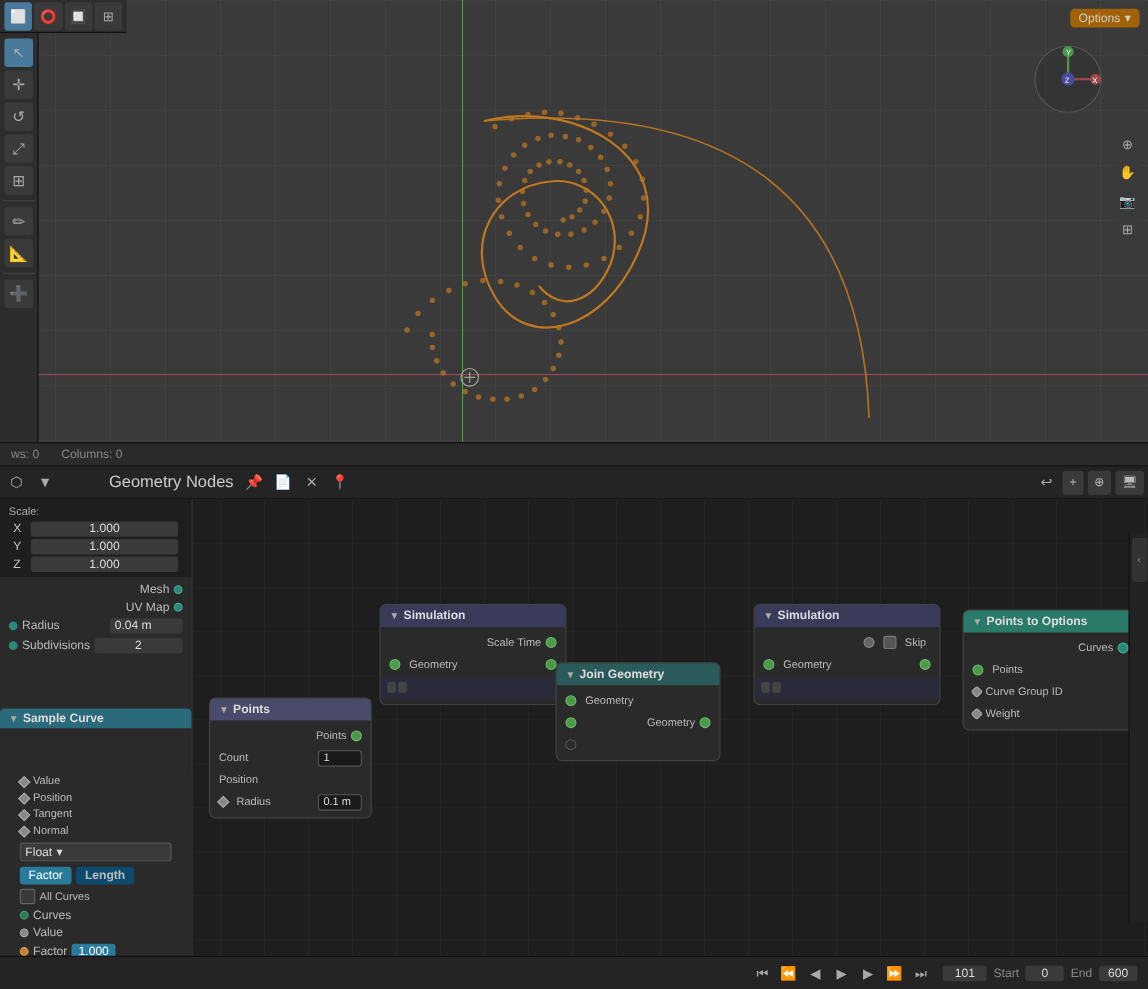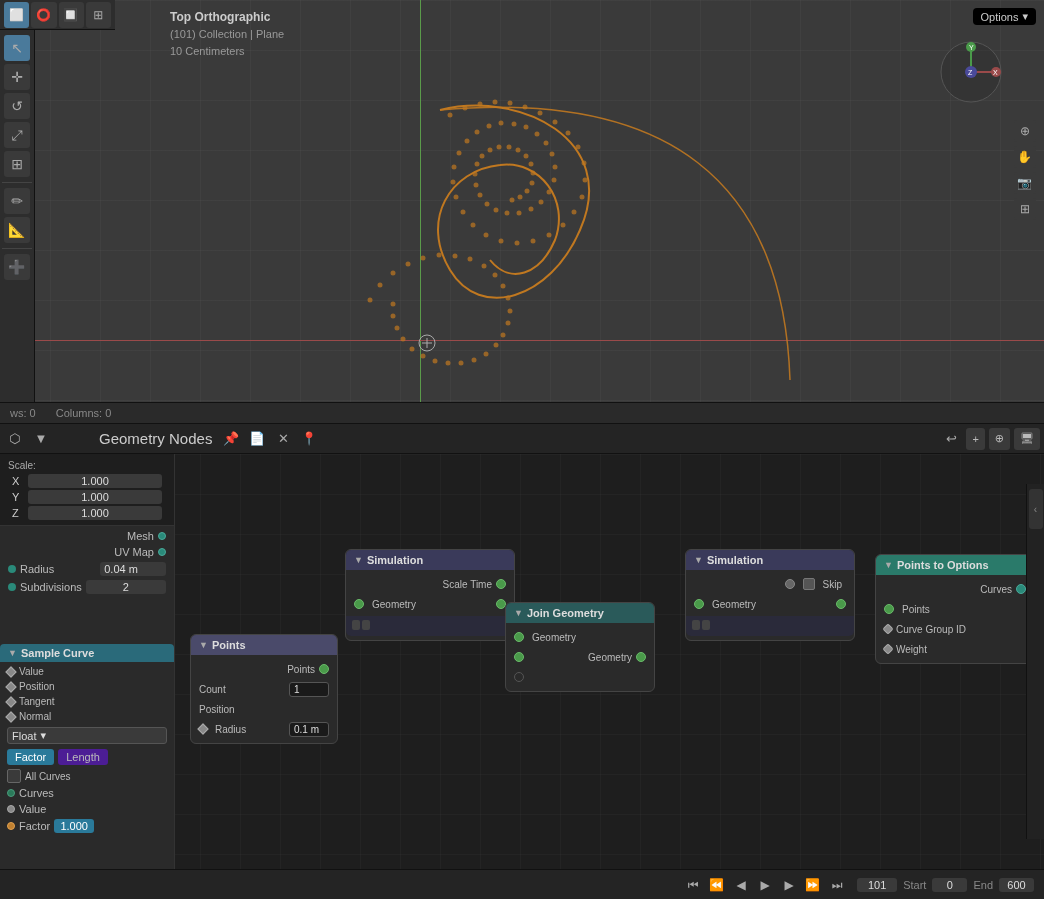--- a/index.html
+++ b/index.html
@@ -370,26 +370,27 @@
     
     .btn-active {
       background: #2a7a9a;
       color: white;
       border-radius: 3px;
       padding: 2px 8px;
       font-size: 11px;
       cursor: pointer;
     }
     .btn-inactive {
-      background: #4c1d95;
+      background: #0c4a6e;
       color: #bbb;
       border-radius: 3px;
       padding: 2px 8px;
       font-size: 11px;
       cursor: pointer;
+      font-weight: bold;
     }
 
     .node-editor-right-toolbar {
       position: absolute;
       top: 30px;
       right: 0;
       width: 18px;
       bottom: 30px;
       background: #222;
       border-left: 1px solid #111;
@@ -534,25 +535,20 @@
       <circle cx="397" cy="328" r="2.5"></circle>
       <circle cx="393" cy="316" r="2.5"></circle>
       <circle cx="393" cy="304" r="2.5"></circle>
     </g>
 
     <circle cx="427" cy="343" r="8" fill="none" stroke="#aaa" stroke-width="1"></circle>
     <line x1="422" y1="343" x2="432" y2="343" stroke="#aaa" stroke-width="1"></line>
     <line x1="427" y1="338" x2="427" y2="348" stroke="#aaa" stroke-width="1"></line>
   </svg>
 
-  <div class="viewport-header">
-    <div style="font-weight:bold;color:#ccc;font-size:12px;">Top Orthographic</div>
-    <div style="color:#999;font-size:11px;">(101) Collection | Plane</div>
-    <div style="color:#999;font-size:11px;">10 Centimeters</div>
-  </div>
 
   <div style="position:absolute;top:0;left:0;width:115px;height:30px;background:#2d2d2d;border-bottom:1px solid #111;display:flex;align-items:center;padding:0 4px;gap:2px;">
     <div class="tool-icon active">⬜</div>
     <div class="tool-icon">⭕</div>
     <div class="tool-icon">🔲</div>
     <div class="tool-icon">⊞</div>
   </div>
 
   <div style="position:absolute;top:30px;left:0;width:35px;background:#2d2d2d;bottom:0;border-right:1px solid #111;display:flex;flex-direction:column;align-items:center;padding-top:5px;gap:3px;">
     <div class="tool-icon active" style="font-size:14px;">↖</div>
@@ -560,21 +556,21 @@
     <div class="tool-icon" style="font-size:14px;">↺</div>
     <div class="tool-icon" style="font-size:14px;">⤢</div>
     <div class="tool-icon" style="font-size:14px;">⊞</div>
     <div style="width:30px;height:1px;background:#444;margin:2px 0;"></div>
     <div class="tool-icon" style="font-size:14px;">✏</div>
     <div class="tool-icon" style="font-size:14px;">📐</div>
     <div style="width:30px;height:1px;background:#444;margin:2px 0;"></div>
     <div class="tool-icon" style="font-size:14px;">➕</div>
   </div>
 
-  <div style="position:absolute;top:8px;right:8px;background:#000000;border-radius:4px;padding:2px 8px;display:flex;align-items:center;gap:4px;cursor:pointer;font-size:11px;color:#ccc;justify-content:space-between;">
+  <div style="position:absolute;top:8px;right:8px;background:#a16207;border-radius:4px;padding:2px 8px;display:flex;align-items:center;gap:4px;cursor:pointer;font-size:11px;color:#ccc;justify-content:space-between;">
     <span>Options</span>
     <span>▾</span>
   </div>
 
   <div style="position:absolute;top:40px;right:40px;width:65px;height:65px;">
     <svg width="65" height="65" viewBox="0 0 65 65">
       <circle cx="32" cy="32" r="30" fill="rgba(40,40,40,0.3)" stroke="#555" stroke-width="1"></circle>
 
       <line x1="32" y1="32" x2="32" y2="8" stroke="#4a9a4a" stroke-width="2"></line>
       <circle cx="32" cy="7" r="5" fill="#4a9a4a"></circle>
@@ -671,21 +667,21 @@
           <span style="color:#bbb;font-size:11px;">Subdivisions</span>
           <div style="flex:1;background:#3a3a3a;border-radius:3px;padding:1px 4px;color:#ddd;font-size:11px;text-align:center;">2</div>
         </div>
       </div>
 
       <div style="position:absolute;top:190px;left:0;right:0;">
         <div style="background:#2a6a7a;border-radius:4px 4px 0 0;padding:3px 8px;display:flex;align-items:center;gap:4px;">
           <span style="color:#aaa;font-size:9px;">▼</span>
           <span style="color:#ddd;font-size:11px;font-weight:bold;">Sample Curve</span>
         </div>
-        <div style="background:#2a2a2a;padding:2px 1px;">
+        <div style="background:#2a2a2a;padding:2px 12px;margin-top:39px;">
 
           <div style="display:flex;align-items:center;padding:2px 6px;gap:4px;">
             <div style="width:8px;height:8px;background:#888;border:1px solid #aaa;transform:rotate(45deg);flex-shrink:0;"></div>
             <span style="color:#bbb;font-size:10px;flex:1;">Value</span>
           </div>
 
           <div style="display:flex;align-items:center;padding:2px 6px;gap:4px;">
             <div style="width:8px;height:8px;background:#888;border:1px solid #aaa;transform:rotate(45deg);flex-shrink:0;"></div>
             <span style="color:#bbb;font-size:10px;flex:1;">Position</span>
           </div>

